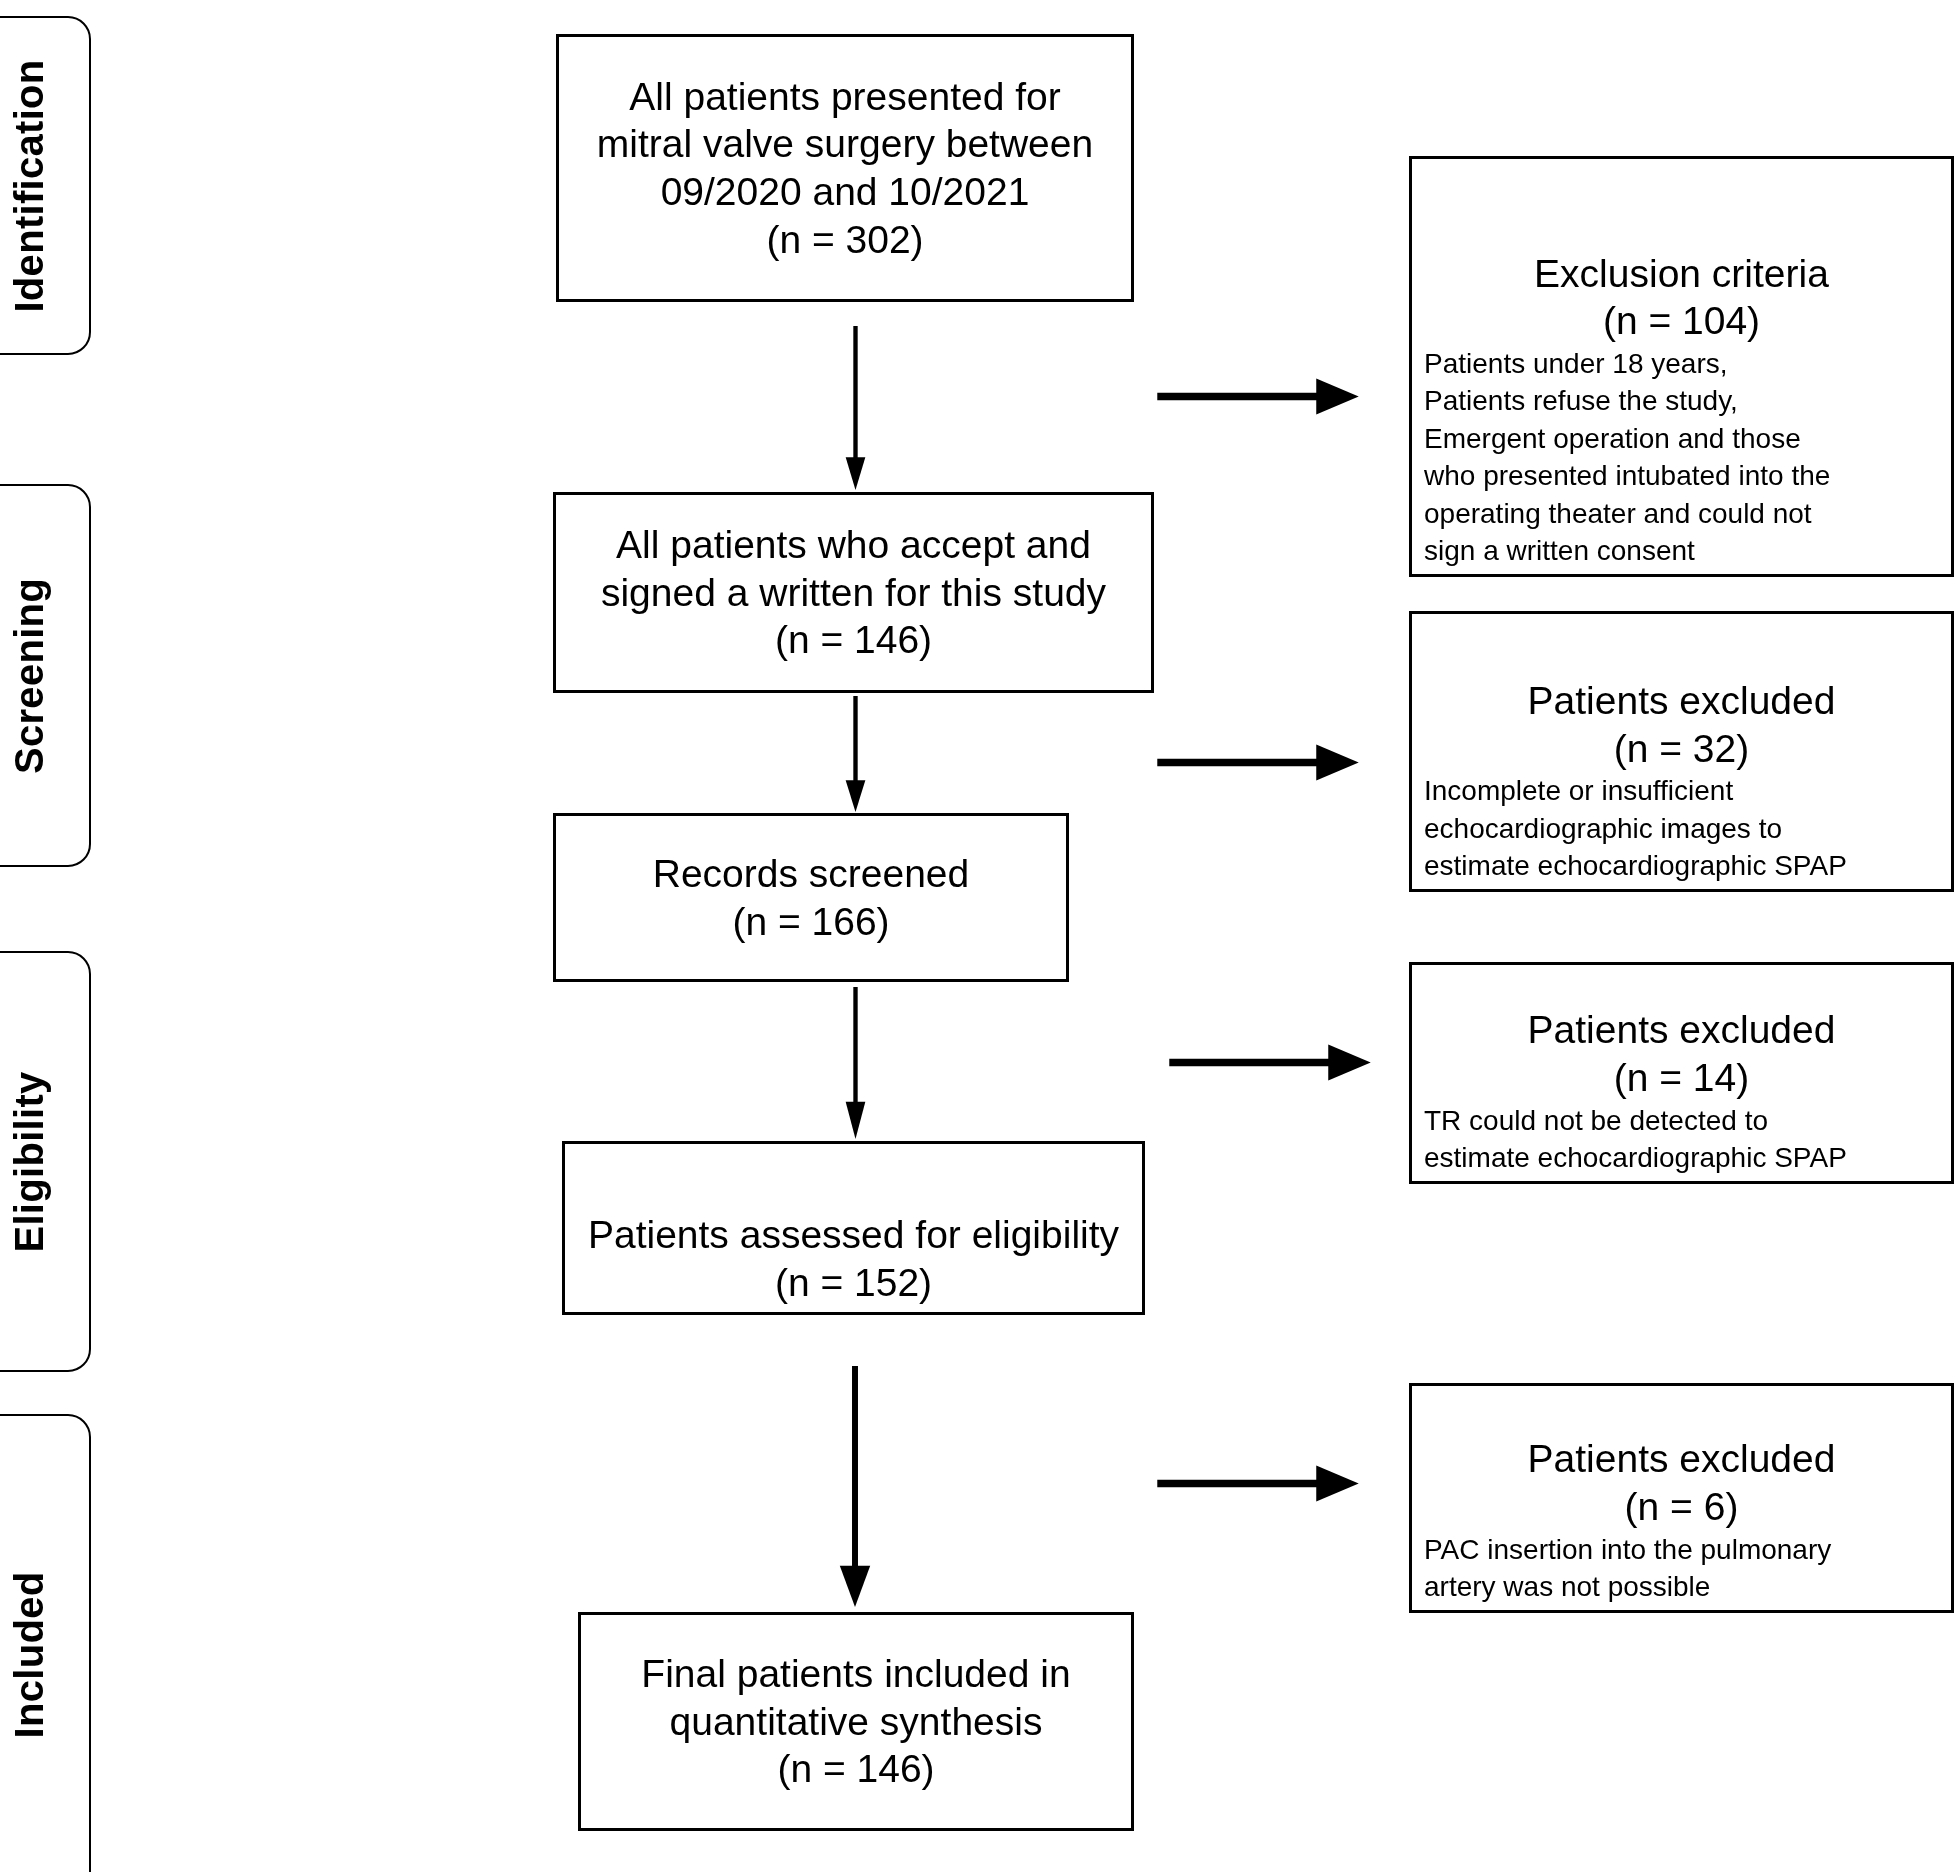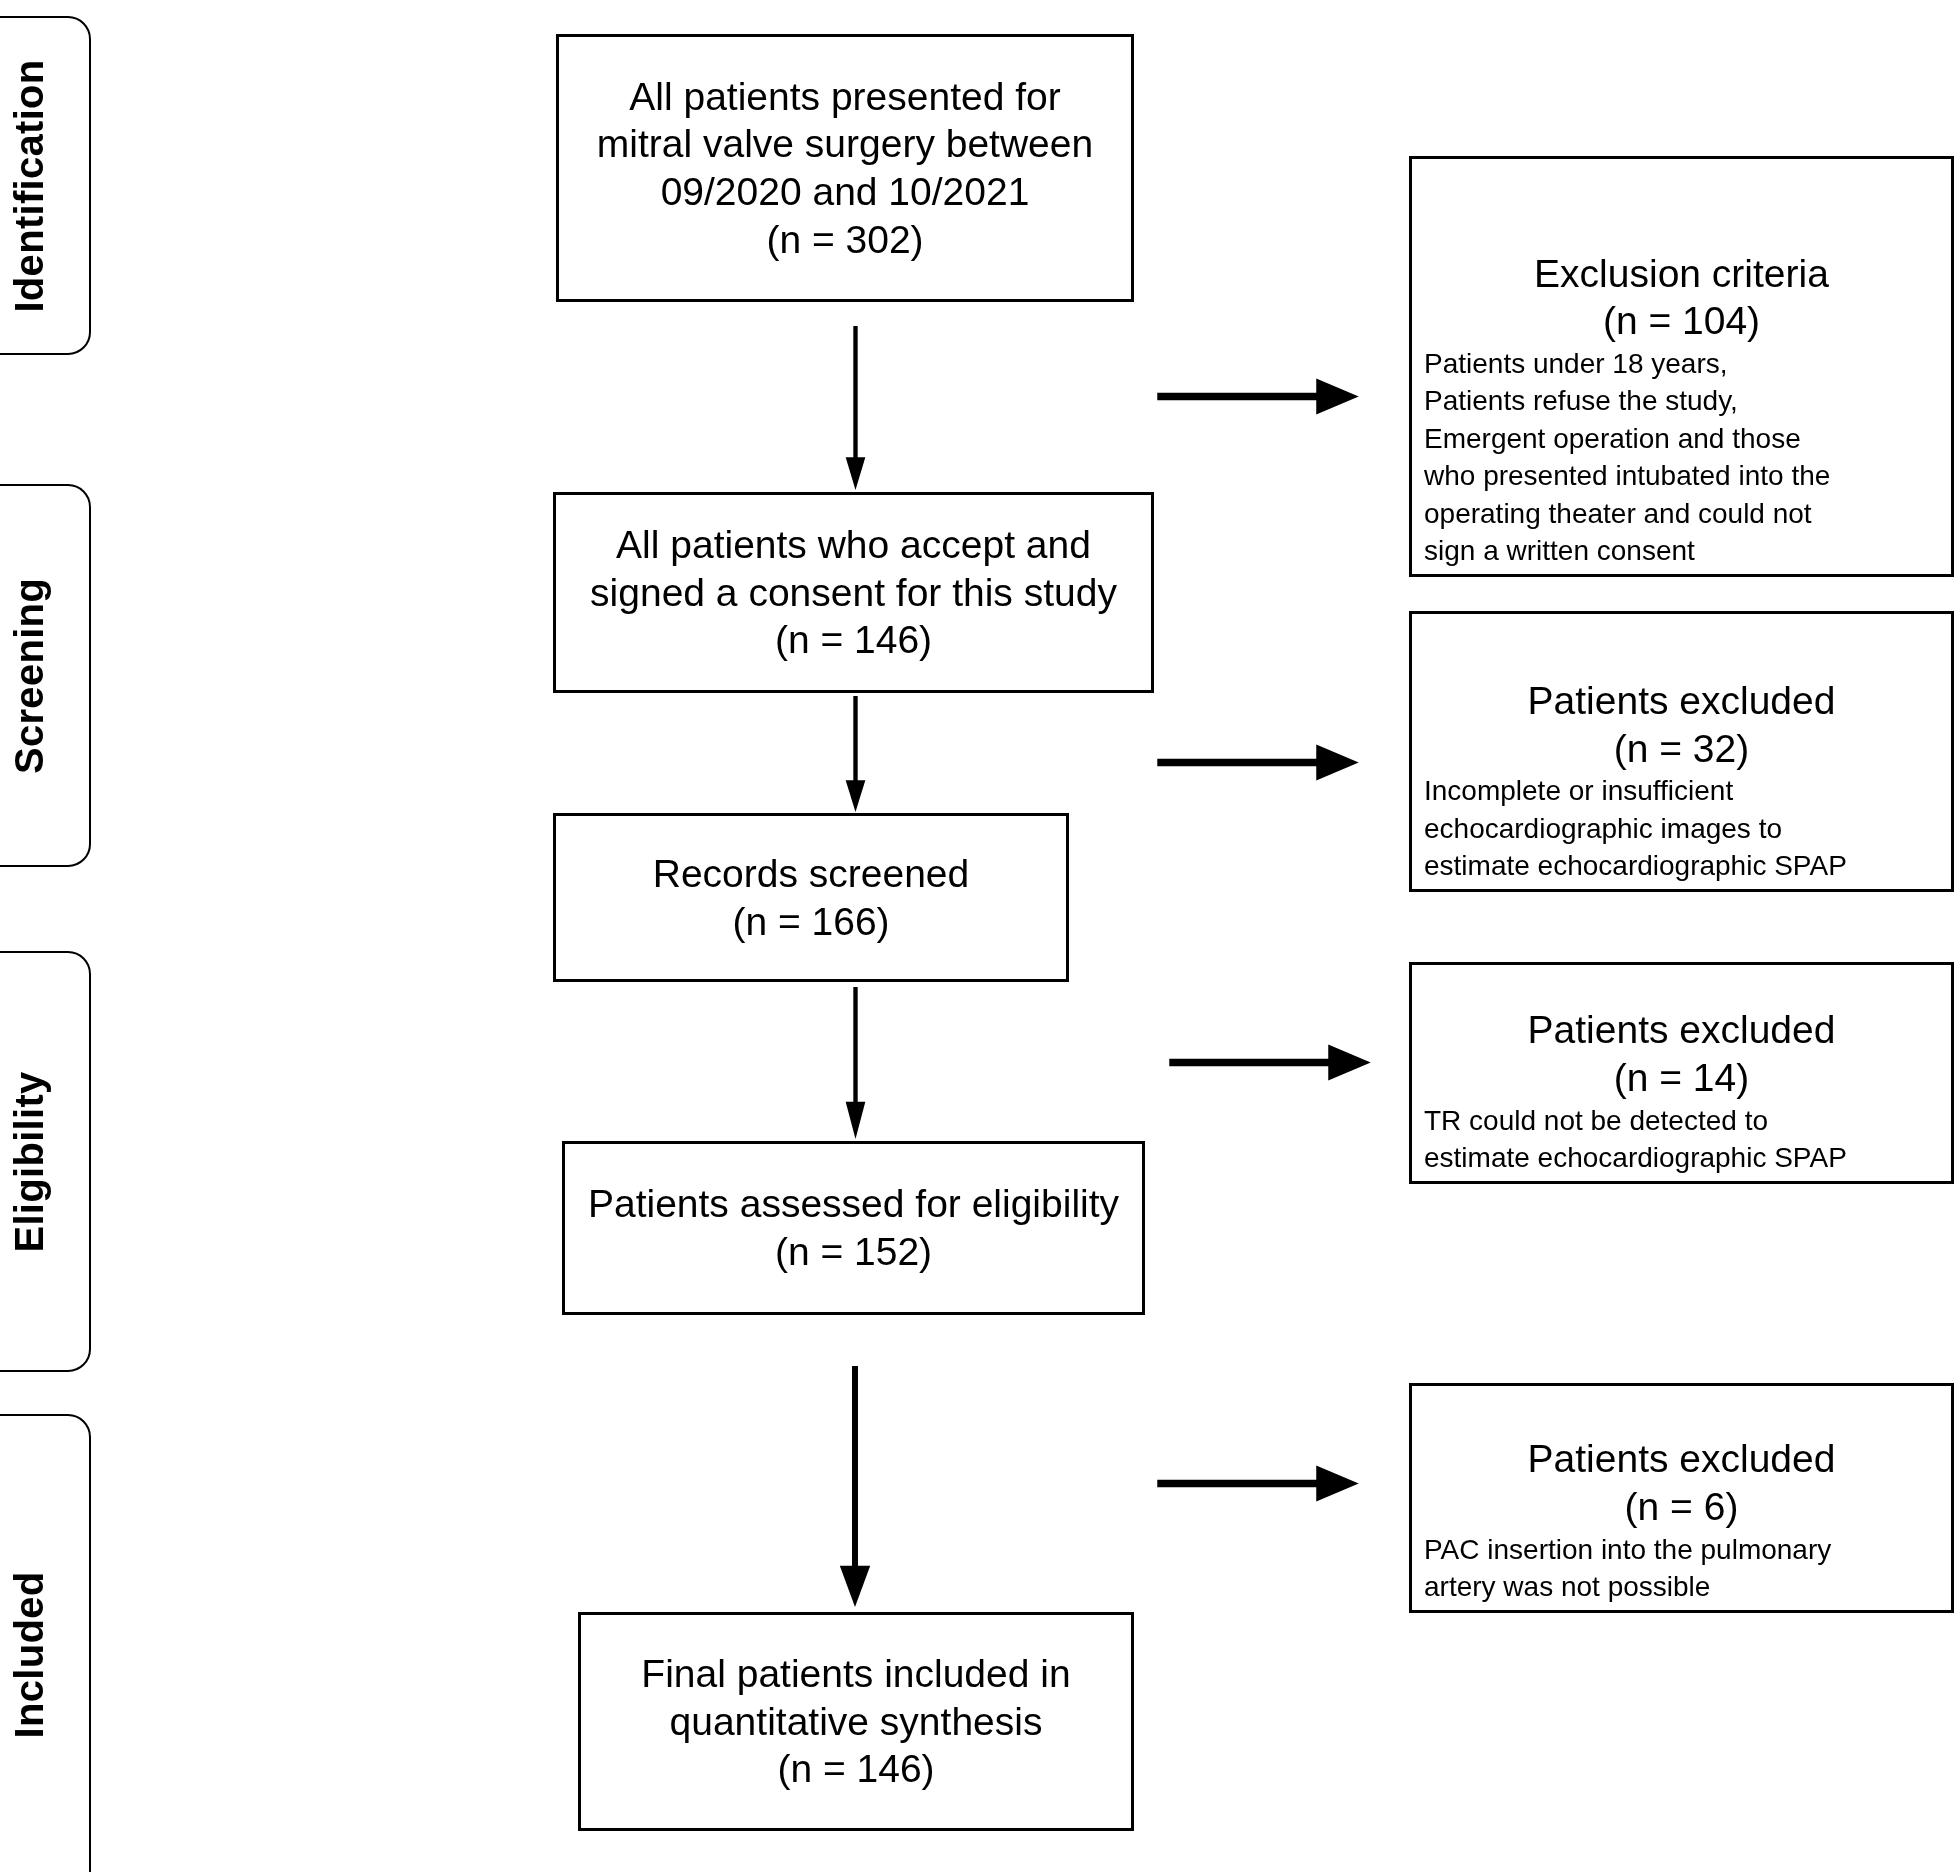--- a/index.html
+++ b/index.html
@@ -109,30 +109,30 @@
 
   <div class="flow-box" style="left:556px; top:34px; width:578px; height:268px;">
     <div class="line">All patients presented for</div>
     <div class="line">mitral valve surgery between</div>
     <div class="line">09/2020 and 10/2021</div>
     <div class="line">(n = 302)</div>
   </div>
 
   <div class="flow-box" style="left:553px; top:492px; width:601px; height:201px;">
     <div class="line">All patients who accept and</div>
-    <div class="line">signed a consent for this study</div>
+    <div class="line">signed a written for this study</div>
     <div class="line">(n = 146)</div>
   </div>
 
   <div class="flow-box" style="left:553px; top:813px; width:516px; height:169px;">
     <div class="line">Records screened</div>
     <div class="line">(n = 166)</div>
   </div>
 
-  <div class="flow-box" style="left:562px; top:1141px; width:583px; height:174px;">
+  <div class="flow-box" style="left:562px; top:1141px; width:583px; height:174px;justify-content:flex-end;">
     <div class="line">Patients assessed for eligibility</div>
     <div class="line">(n = 152)</div>
   </div>
 
   <div class="flow-box" style="left:578px; top:1612px; width:556px; height:219px;">
     <div class="line">Final patients included in</div>
     <div class="line">quantitative synthesis</div>
     <div class="line">(n = 146)</div>
   </div>
 

